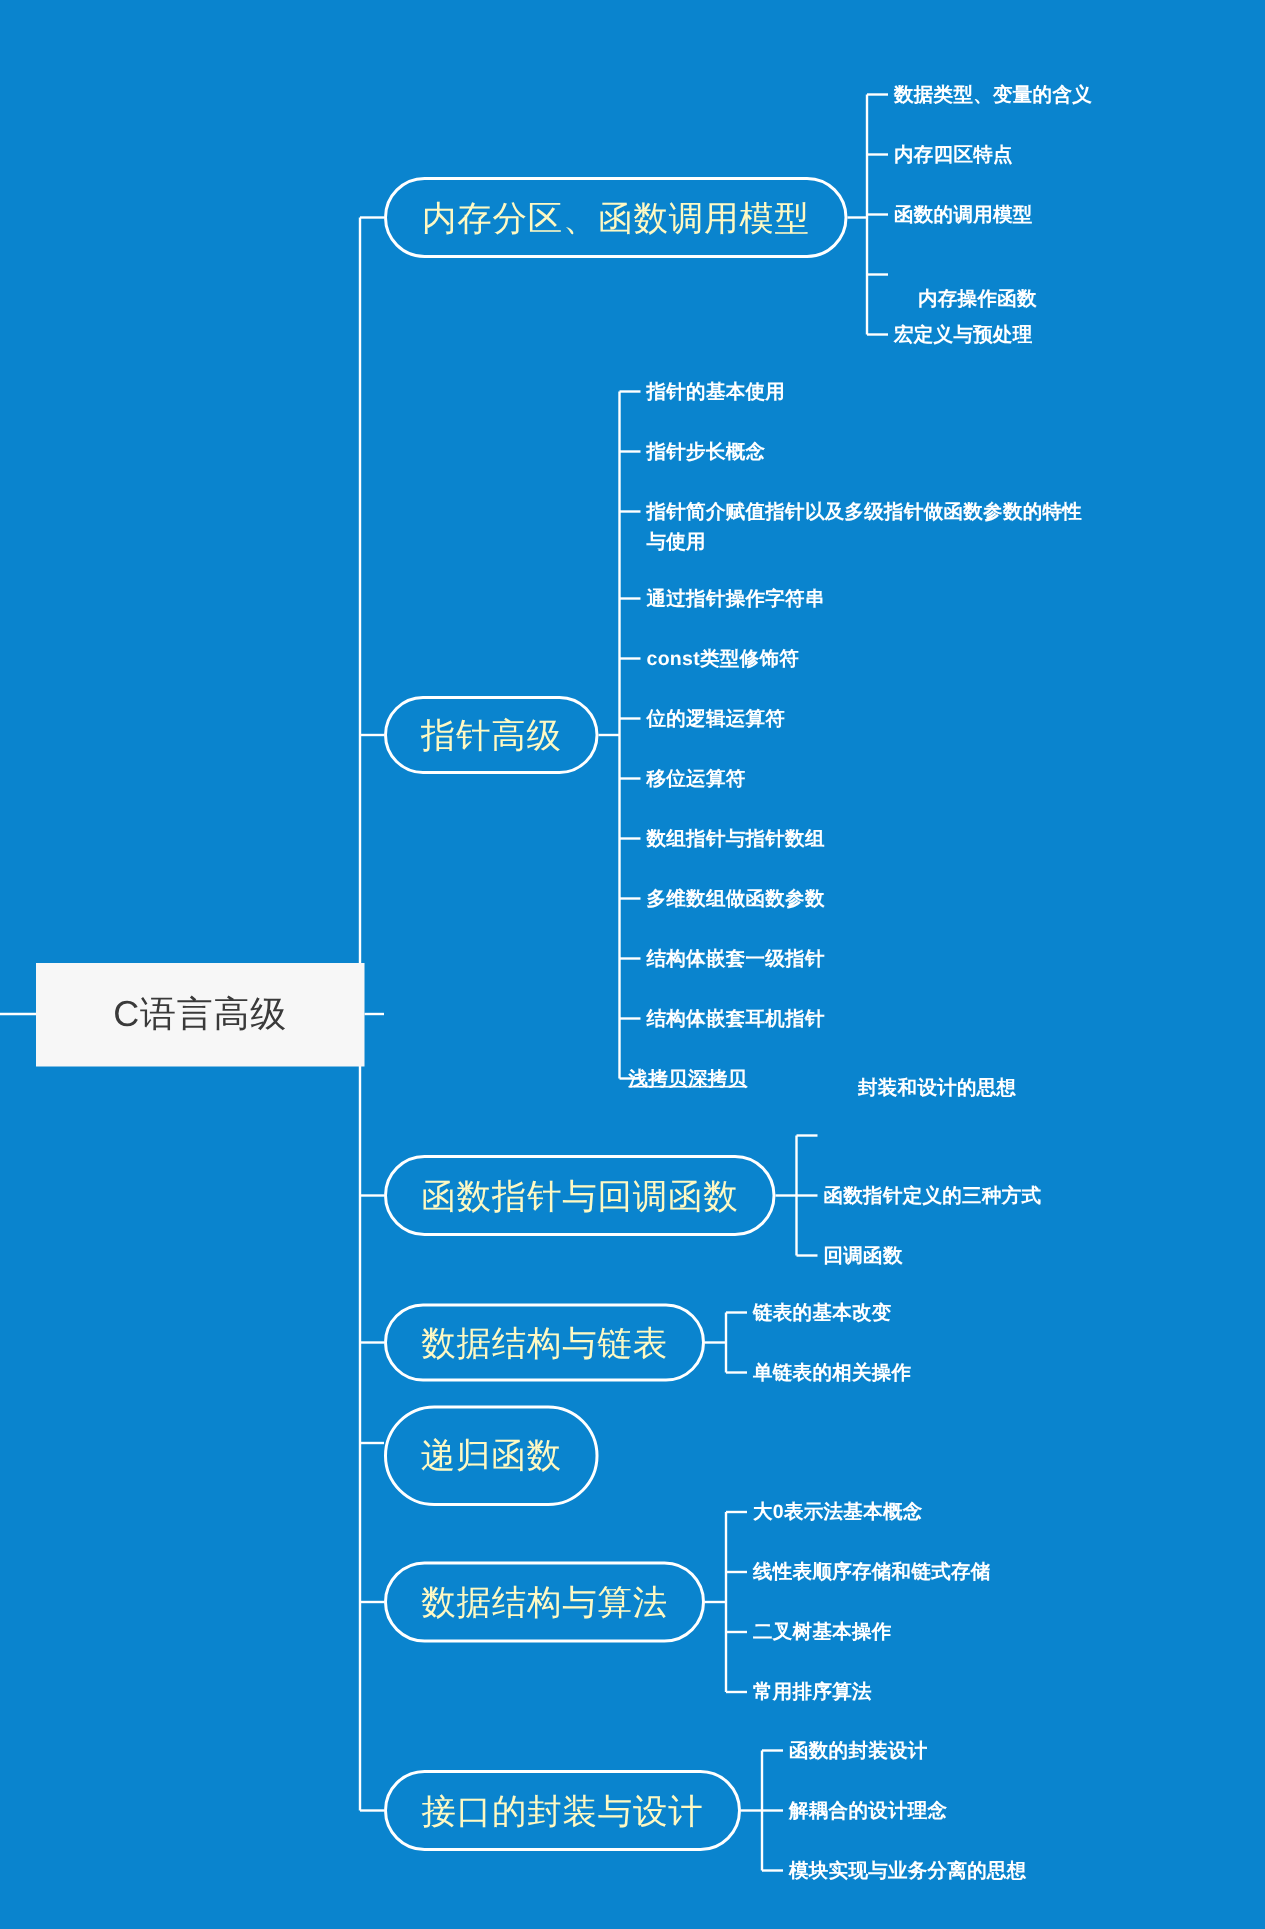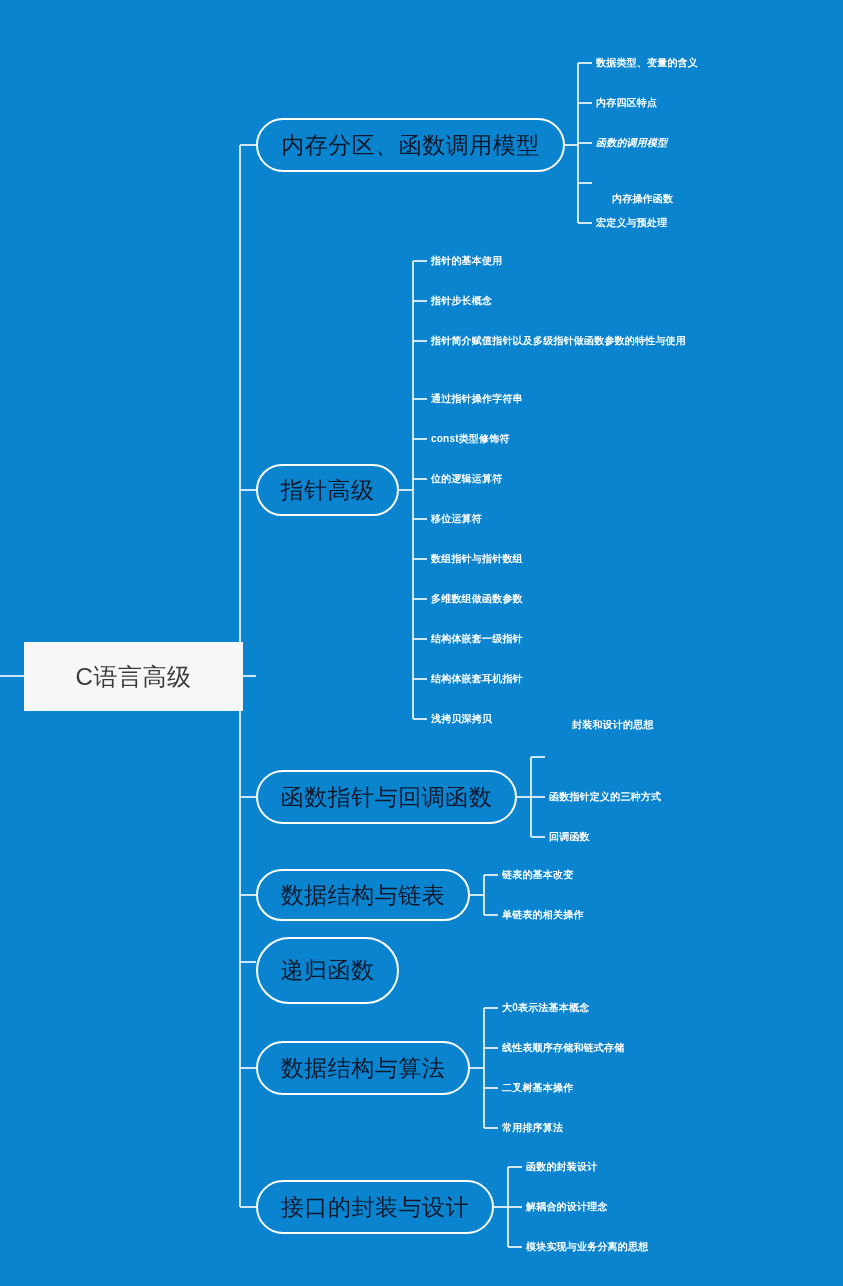--- a/index.html
+++ b/index.html
@@ -48,32 +48,32 @@
     position: absolute;
     box-sizing: border-box;
     border: 2px solid #ffffff;
     border-radius: 999px;
     display: flex;
     align-items: center;
     justify-content: center;
     background: transparent;
   }
   .branch-label {
-    color: #0f172a;
+    color: #fef9c3;
     font-size: 23px;
     line-height: 1;
     white-space: nowrap;
     letter-spacing: 0.5px;
   }
 
   
   .leaf {
     position: absolute;
     color: #ffffff;
-    font-size: 10px;
+    font-size: 13px;
     line-height: 20px;
     font-weight: bold;
     letter-spacing: 0.2px;
   }
   .leaf.wrap {
     width: 300px;
     white-space: normal;
   }
 
   
@@ -162,39 +162,39 @@
 
   <div class="root-node">
     <span class="root-label">C语言高级</span>
   </div>
 
   <div class="branch-node" style="left:256px; top:118px; width:309px; height:54px;">
     <span class="branch-label">内存分区、函数调用模型</span>
   </div>
   <div class="leaf" style="left:596px; top:53px;">数据类型、变量的含义</div>
   <div class="leaf" style="left:596px; top:93px;">内存四区特点</div>
-  <div class="leaf" style="left:596px; top:133px;font-style:italic;">函数的调用模型</div>
+  <div class="leaf" style="left:596px; top:133px;">函数的调用模型</div>
   <div class="leaf" style="left:612px; top:173px;margin-top:16px;">内存操作函数</div>
   <div class="leaf" style="left:596px; top:213px;">宏定义与预处理</div>
 
   <div class="branch-node" style="left:256px; top:464px; width:143px; height:52px;">
     <span class="branch-label">指针高级</span>
   </div>
   <div class="leaf" style="left:431px; top:251px;">指针的基本使用</div>
   <div class="leaf" style="left:431px; top:291px;text-align:right;">指针步长概念</div>
   <div class="leaf wrap" style="left:431px; top:331px;">指针简介赋值指针以及多级指针做函数参数的特性与使用</div>
   <div class="leaf" style="left:431px; top:389px;">通过指针操作字符串</div>
   <div class="leaf" style="left:431px; top:429px;">const类型修饰符</div>
   <div class="leaf" style="left:431px; top:469px;">位的逻辑运算符</div>
   <div class="leaf" style="left:431px; top:509px;">移位运算符</div>
   <div class="leaf" style="left:431px; top:549px;">数组指针与指针数组</div>
   <div class="leaf" style="left:431px; top:589px;">多维数组做函数参数</div>
   <div class="leaf" style="left:431px; top:629px;">结构体嵌套一级指针</div>
   <div class="leaf" style="left:431px; top:669px;">结构体嵌套耳机指针</div>
-  <div class="leaf" style="left:431px; top:709px;">浅拷贝深拷贝</div>
+  <div class="leaf" style="left:419px; top:709px;text-decoration:underline;">浅拷贝深拷贝</div>
 
   <div class="branch-node" style="left:256px; top:770px; width:261px; height:54px;">
     <span class="branch-label">函数指针与回调函数</span>
   </div>
   <div class="leaf" style="left:549px; top:715px;padding-left:23px;">封装和设计的思想</div>
   <div class="leaf" style="left:549px; top:787px;">函数指针定义的三种方式</div>
   <div class="leaf" style="left:549px; top:827px;">回调函数</div>
 
   <div class="branch-node" style="left:256px; top:869px; width:214px; height:52px;">
     <span class="branch-label">数据结构与链表</span>

